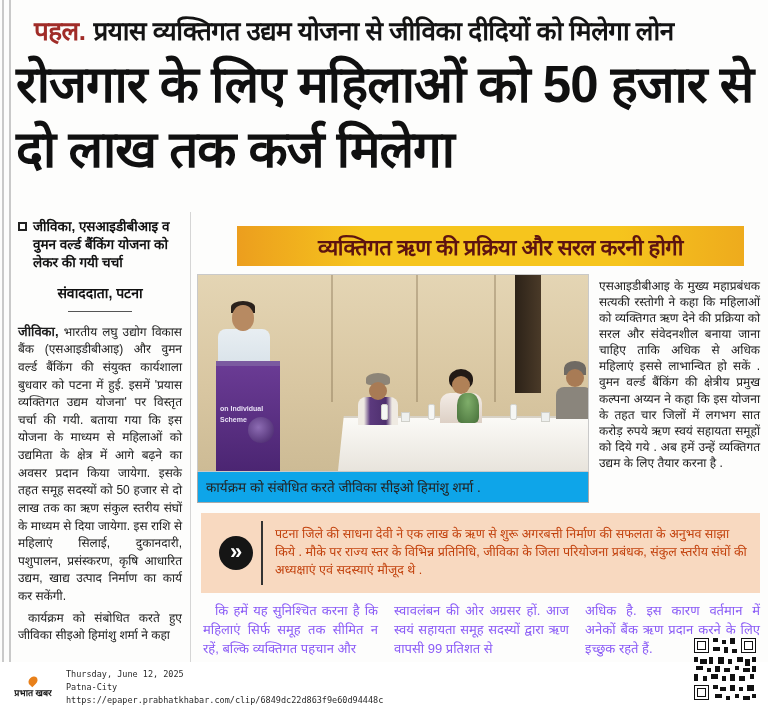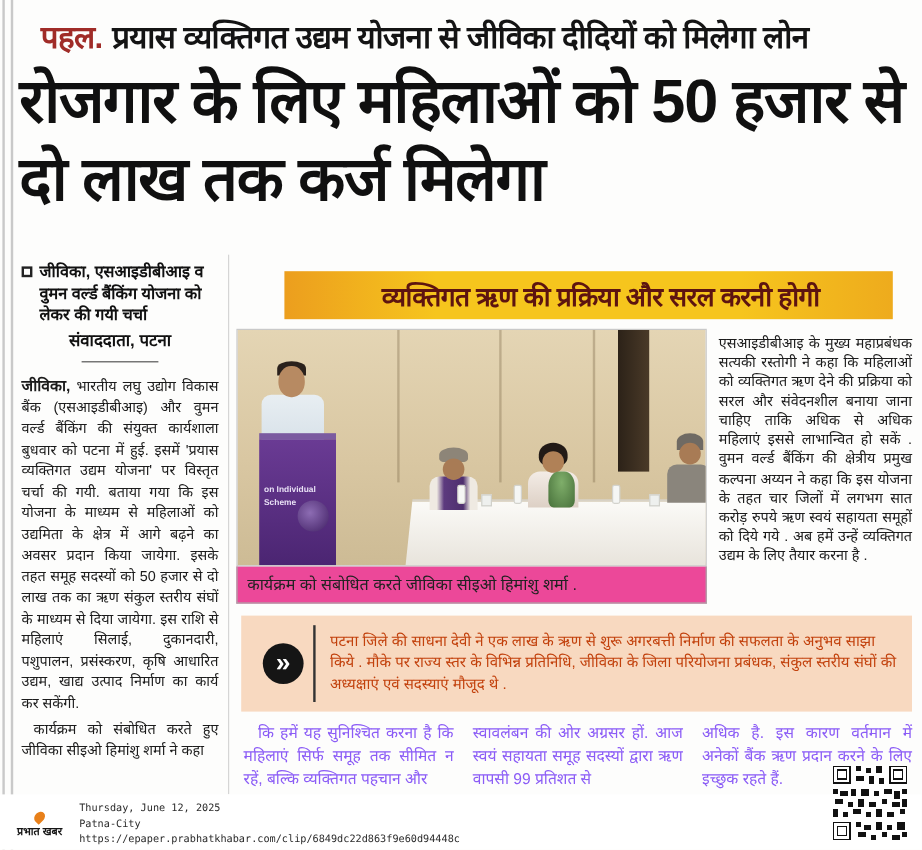--- a/index.html
+++ b/index.html
@@ -25,21 +25,21 @@
     font-size:51px; line-height:1.28; font-weight:800;
     color:#101010; letter-spacing:-1px;
   }
 
   
   .content { position:absolute; top:212px; left:12px; right:4px; bottom:46px; display:flex; overflow:hidden;justify-content:space-between; }
 
   .left-col { width:178px; flex:0 0 178px; padding:6px 8px 0 6px; overflow:hidden; }
   .subhead { display:flex; font-size:13.5px; font-weight:bold; line-height:1.35; color:#111; }
   .subhead .sq { width:9px; height:9px; border:2px solid #222; margin:4px 6px 0 0; flex:0 0 9px; }
-  .byline { text-align:center; font-weight:bold; font-size:14px; margin-top:0; color:#111; }
+  .byline { text-align:center; font-weight:bold; font-size:14px; margin-top:10px; color:#111; }
   .byline-rule { width:64px; height:1px; background:#555; margin:9px auto 10px auto; }
   .body-text { font-size:12px; line-height:1.47; text-align:justify; color:#1c1c1c; }
   .body-text .lead { font-weight:bold; font-size:13px; }
   .para2 { margin-top:4px; text-indent:10px; }
 
   .right-region { flex:1; border-left:1px solid #d5d5d5; padding:0 2px 0 6px; display:flex; flex-direction:column; overflow:hidden; }
 
   
   .banner {
     margin:14px 18px 8px 40px; height:40px;
@@ -86,21 +86,21 @@
     background:linear-gradient(180deg,#f3ece6,#ddd0c5); }
   .p-right { position:absolute; right:-6px; top:44%; width:40px; height:60px; }
   .p-right .hair { position:absolute; left:10px; top:0; width:22px; height:14px; border-radius:50% 50% 0 0; background:#6f6a63; }
   .p-right .face { position:absolute; left:12px; top:8px; width:18px; height:18px; border-radius:50%; background:#a87b55; }
   .p-right .vest { position:absolute; left:2px; top:26px; width:36px; height:32px; border-radius:8px 8px 0 0; background:#8a857c; }
   .plant { position:absolute; left:66.5%; top:60%; width:22px; height:30px; border-radius:40% 40% 20% 20%;
     background:radial-gradient(ellipse at 50% 30%, #7fae6a, #47703a); }
   .bottle { position:absolute; width:7px; height:16px; background:#f5f6f4; border:1px solid #d3d3cd; border-radius:2px; top:66%; }
   .glass { position:absolute; width:9px; height:10px; background:#eef0ee; border:1px solid #d0d0ca; top:70%; }
 
-  .caption-box { border:1px solid #a9a9a9; border-top:none; background:#ec4899; padding:6px 8px; font-size:13.5px; color:#222; }
+  .caption-box { border:1px solid #a9a9a9; border-top:none; background:#0ea5e9; padding:6px 8px; font-size:13.5px; color:#222; }
 
   .right-col { flex:1; padding:4px 2px 0 10px; font-size:12px; line-height:1.34; text-align:justify; color:#1c1c1c; overflow:hidden; }
 
   
   .highlight { margin:10px 2px 0 4px; background:#f8d9c0; display:flex; align-items:center; padding:8px 10px; min-height:80px; }
   .hl-title { flex:0 0 206px; font-size:21px; font-weight:800; text-align:center; line-height:1.25; color:#111; }
   .hl-arrow { flex:0 0 34px; height:34px; margin:0 8px; border-radius:50%; background:#151515; color:#fff;
     display:flex; align-items:center; justify-content:center; font-size:22px; font-weight:bold; padding-bottom:2px; }
   .hl-divider { width:2px; align-self:stretch; background:#333; margin-right:12px; }
   .hl-text { flex:1; font-size:12.5px; line-height:1.42; color:#c2410c; }

